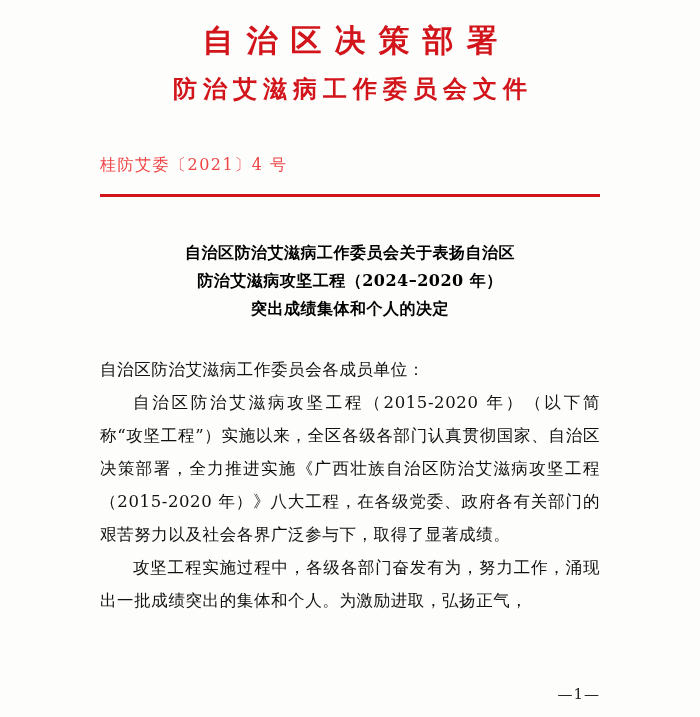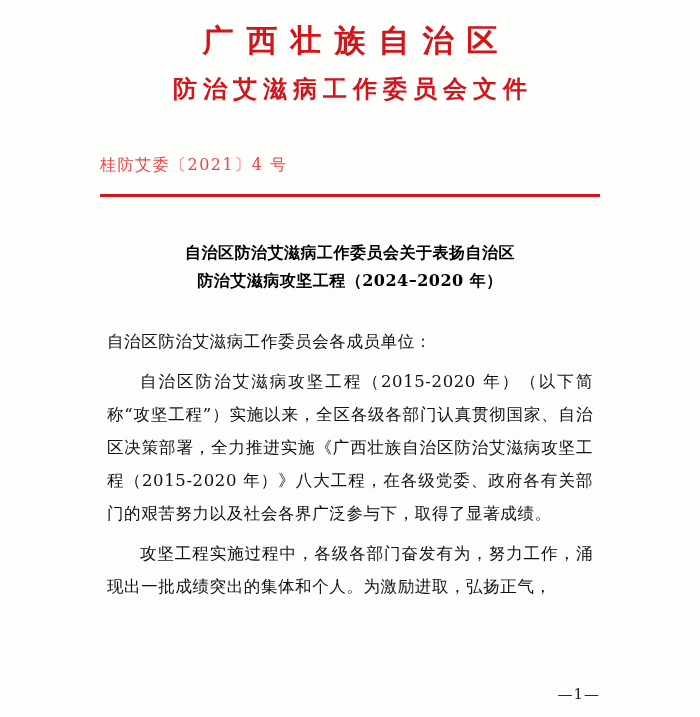--- a/index.html
+++ b/index.html
@@ -82,21 +82,21 @@
   
   .body-text {
     margin-top: 30px;
     font-size: 16.5px;
     line-height: 2.0;
     letter-spacing: 0.6px;
     text-align: justify;
     color: #111;
   }
   .para {
-    margin: 7px;
+    margin: 0;
   }
   .indent {
     text-indent: 2em;
   }
 
   
   .pagenum {
     position: absolute;
     right: 100px;
     bottom: 14px;
@@ -104,31 +104,32 @@
     letter-spacing: 1px;
     color: #222;
   }
 </style>
 </head>
 <body>
 
 <div class="page">
 
   <div class="masthead">
-    <div class="masthead-line1">广西壮族自治区</div>
+    <div class="masthead-line1">自治区决策部署</div>
     <div class="masthead-line2">防治艾滋病工作委员会文件</div>
   </div>
 
   <div class="docnum">桂防艾委〔2021〕4 号</div>
 
   <div class="red-rule"></div>
 
   <div class="title">
     <span class="title-line">自治区防治艾滋病工作委员会关于表扬自治区</span>
     <span class="title-line">防治艾滋病攻坚工程（2024–2020 年）</span>
+    <span class="title-line">突出成绩集体和个人的决定</span>
   </div>
 
   <div class="body-text">
     <p class="para">自治区防治艾滋病工作委员会各成员单位：</p>
     <p class="para indent">自治区防治艾滋病攻坚工程（2015-2020 年）（以下简称“攻坚工程”）实施以来，全区各级各部门认真贯彻国家、自治区决策部署，全力推进实施《广西壮族自治区防治艾滋病攻坚工程（2015-2020 年）》八大工程，在各级党委、政府各有关部门的艰苦努力以及社会各界广泛参与下，取得了显著成绩。</p>
     <p class="para indent">攻坚工程实施过程中，各级各部门奋发有为，努力工作，涌现出一批成绩突出的集体和个人。为激励进取，弘扬正气，</p>
   </div>
 
   <div class="pagenum">—1—</div>
 

